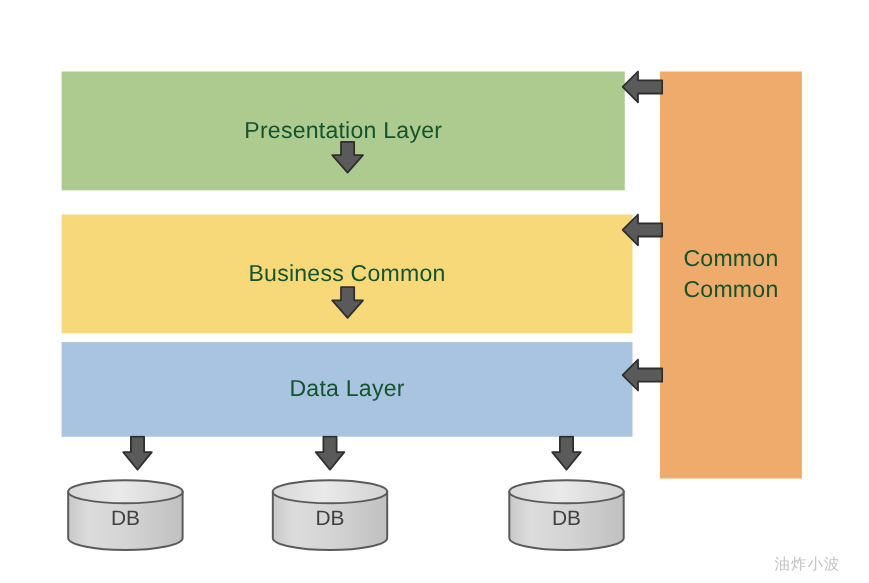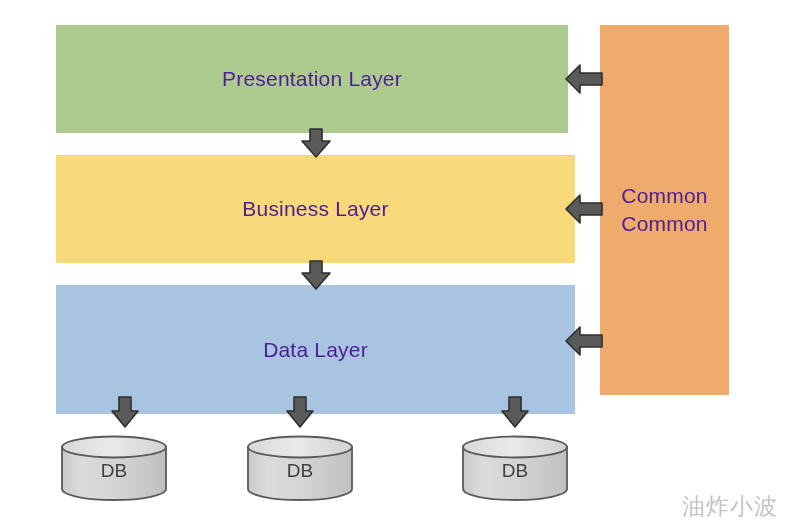--- a/index.html
+++ b/index.html
@@ -17,41 +17,42 @@
     font-family: "Liberation Sans", "DejaVu Sans", sans-serif;
   }
 
   
   .layer-box {
     position: absolute;
     display: flex;
     align-items: center;
     justify-content: center;
     box-sizing: border-box;
-    color: #4c1d95;
+    color: #14532d;
     font-size: 21px;
     font-weight: 400;
     letter-spacing: 0.2px;
     line-height: 1.2;
     text-align: center;
     user-select: none;
+    margin-top: 40px;
   }
   .layer-label { display: block; }
 
   #presentation-layer {
     left: 56px;  top: 25px;
     width: 512px; height: 108px;
   }
   #business-layer {
     left: 56px;  top: 155px;
     width: 519px; height: 108px;
   }
   #data-layer {
-    left: 56px;  top: 285px;
-    width: 519px; height: 129px;
+    left: 56px;  top: 271px;
+    width: 519px; height: 86px;
   }
   #common-layer {
     left: 600px; top: 25px;
     width: 129px; height: 370px;
   }
   #common-layer .layer-label { line-height: 1.35; }
 
   
   .arrow {
     position: absolute;
@@ -83,40 +84,40 @@
     font-size: 19px;
     fill: #3f3f3f;
   }
   #db-1 { left: 61px;  top: 436px; }
   #db-2 { left: 247px; top: 436px; }
   #db-3 { left: 462px; top: 436px; }
 
   
   #watermark {
     position: absolute;
-    right: 12px;
+    right: 26px;
     bottom: 8px;
     color: #c2c2c2;
-    font-size: 23px;
+    font-size: 14px;
     font-family: Liberation Sans, sans-serif;
     letter-spacing: 1px;
     user-select: none;
   }
 </style>
 </head>
 <body>
 
 <div id="canvas">
 
   <div class="layer-box" id="presentation-layer" style="background:#aecb8f;">
     <span class="layer-label">Presentation Layer</span>
   </div>
 
   <div class="layer-box" id="business-layer" style="background:#f8d97a;">
-    <span class="layer-label">Business Layer</span>
+    <span class="layer-label">Business Common</span>
   </div>
 
   <div class="layer-box" id="data-layer" style="background:#a8c4e0;">
     <span class="layer-label">Data Layer</span>
   </div>
 
   <div class="layer-box" id="common-layer" style="background:#efab6c;">
     <span class="layer-label">
       <span>Common</span><br>
       <span>Common</span>

